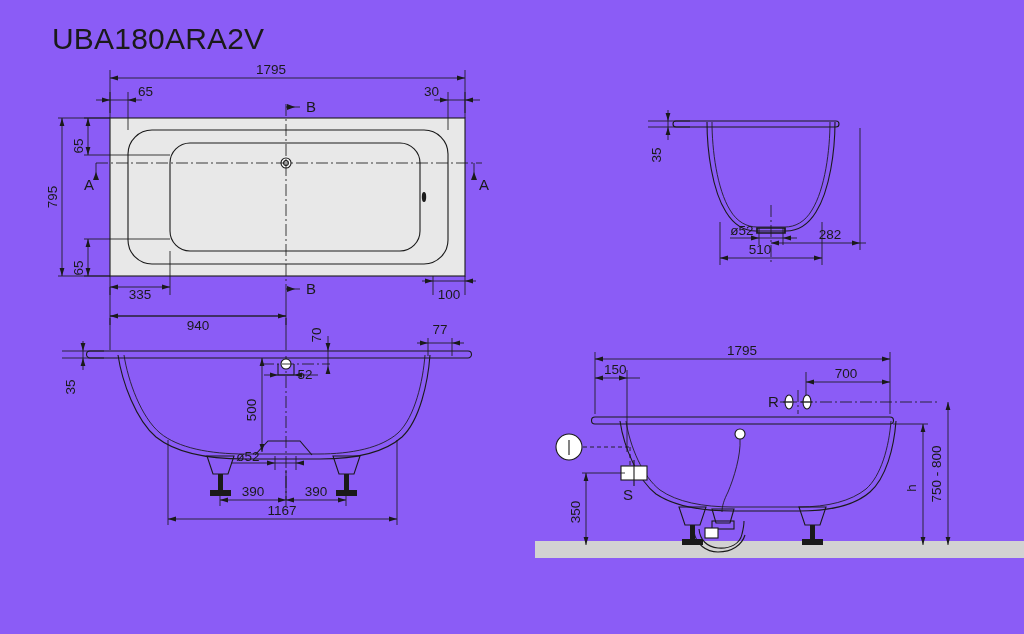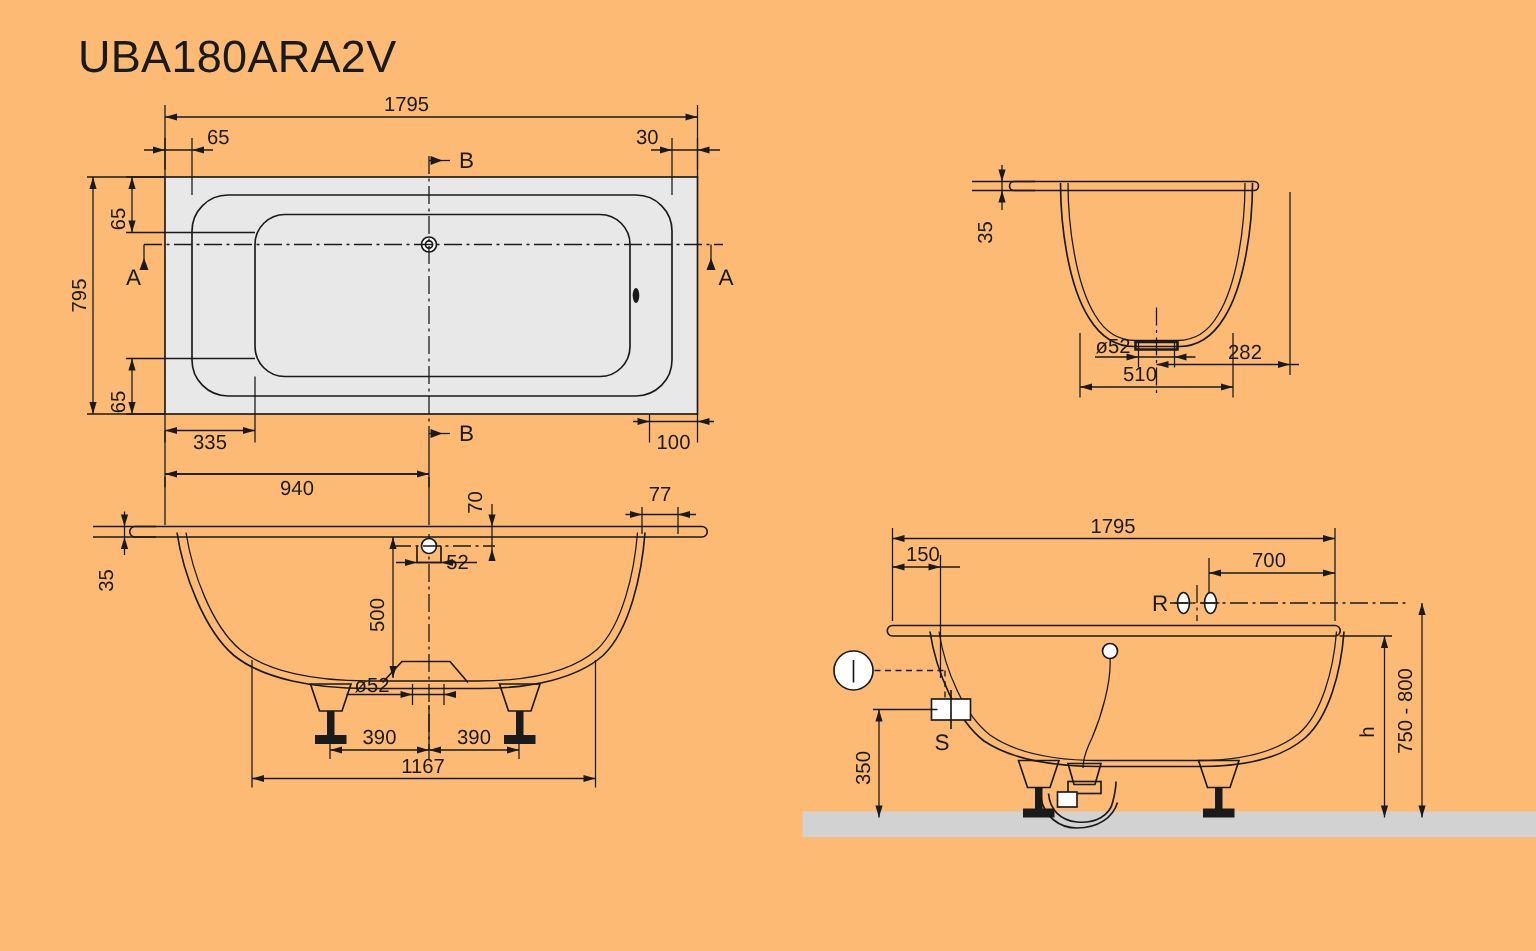--- a/index.html
+++ b/index.html
@@ -4,21 +4,21 @@
 <style>
   html, body {
     margin: 0;
     padding: 0;
     background: #ffffff;
   }
   #sheet {
     position: relative;
     width: 1024px;
     height: 634px;
-    background: #fdba74;
+    background: #8b5cf6;
     font-family: "Liberation Sans", sans-serif;
     overflow: hidden;
   }
   #title {
     position: absolute;
     left: 52px;
     top: 22px;
     font-size: 30px;
     font-weight: 400;
     letter-spacing: 0.2px;

